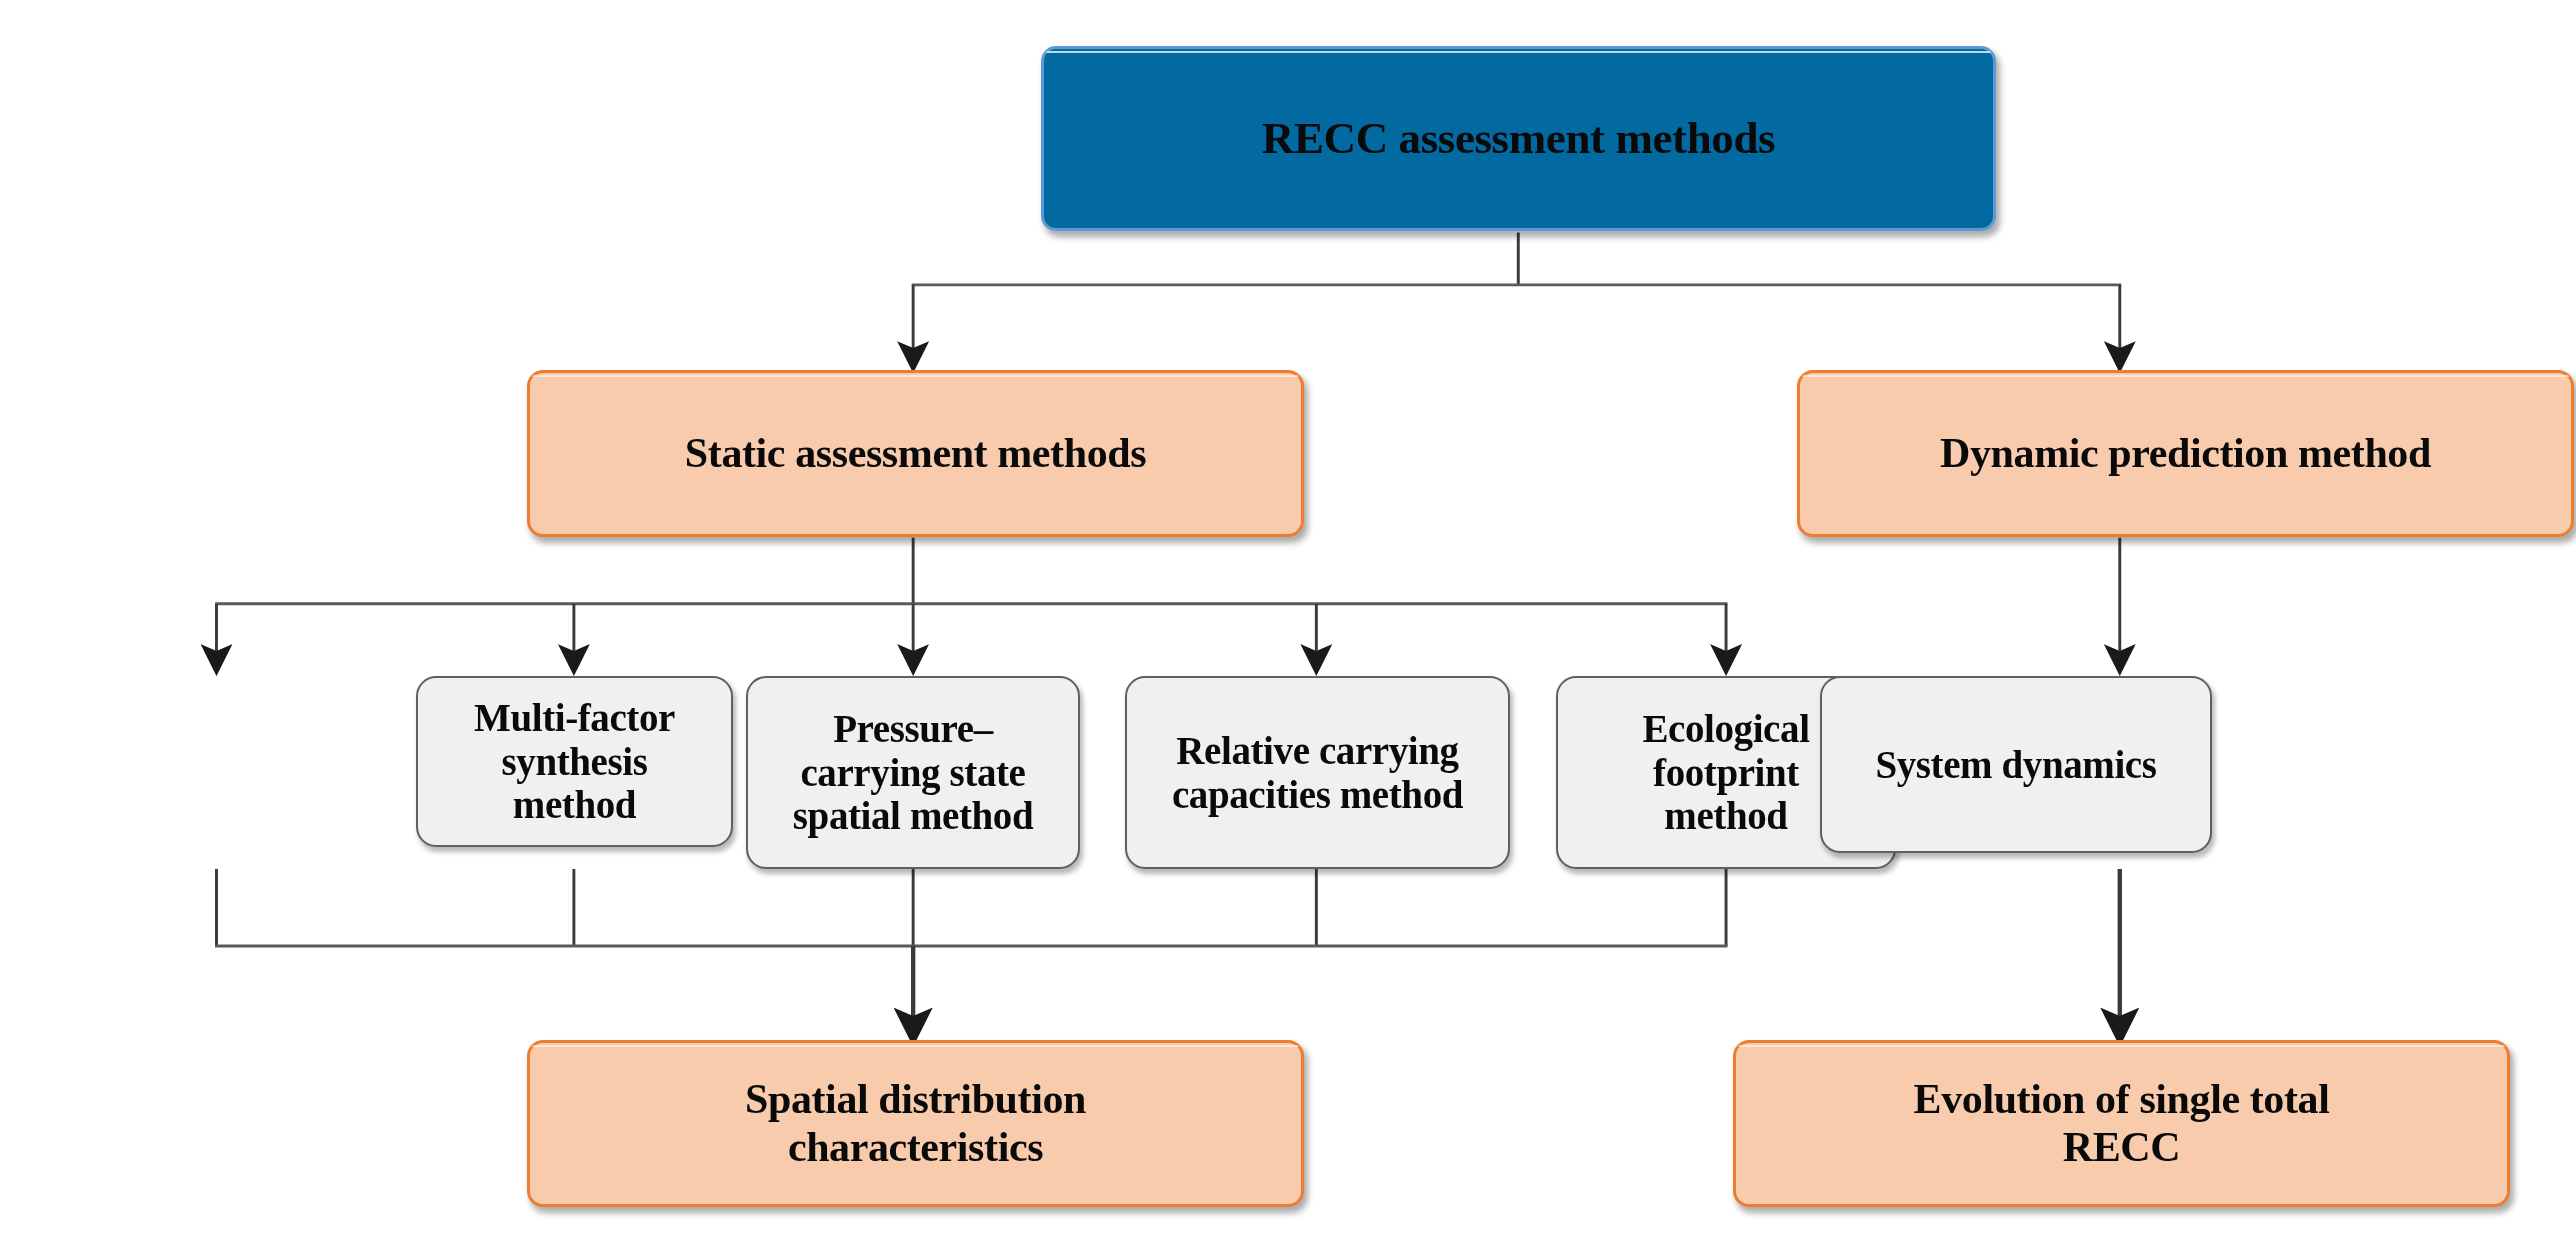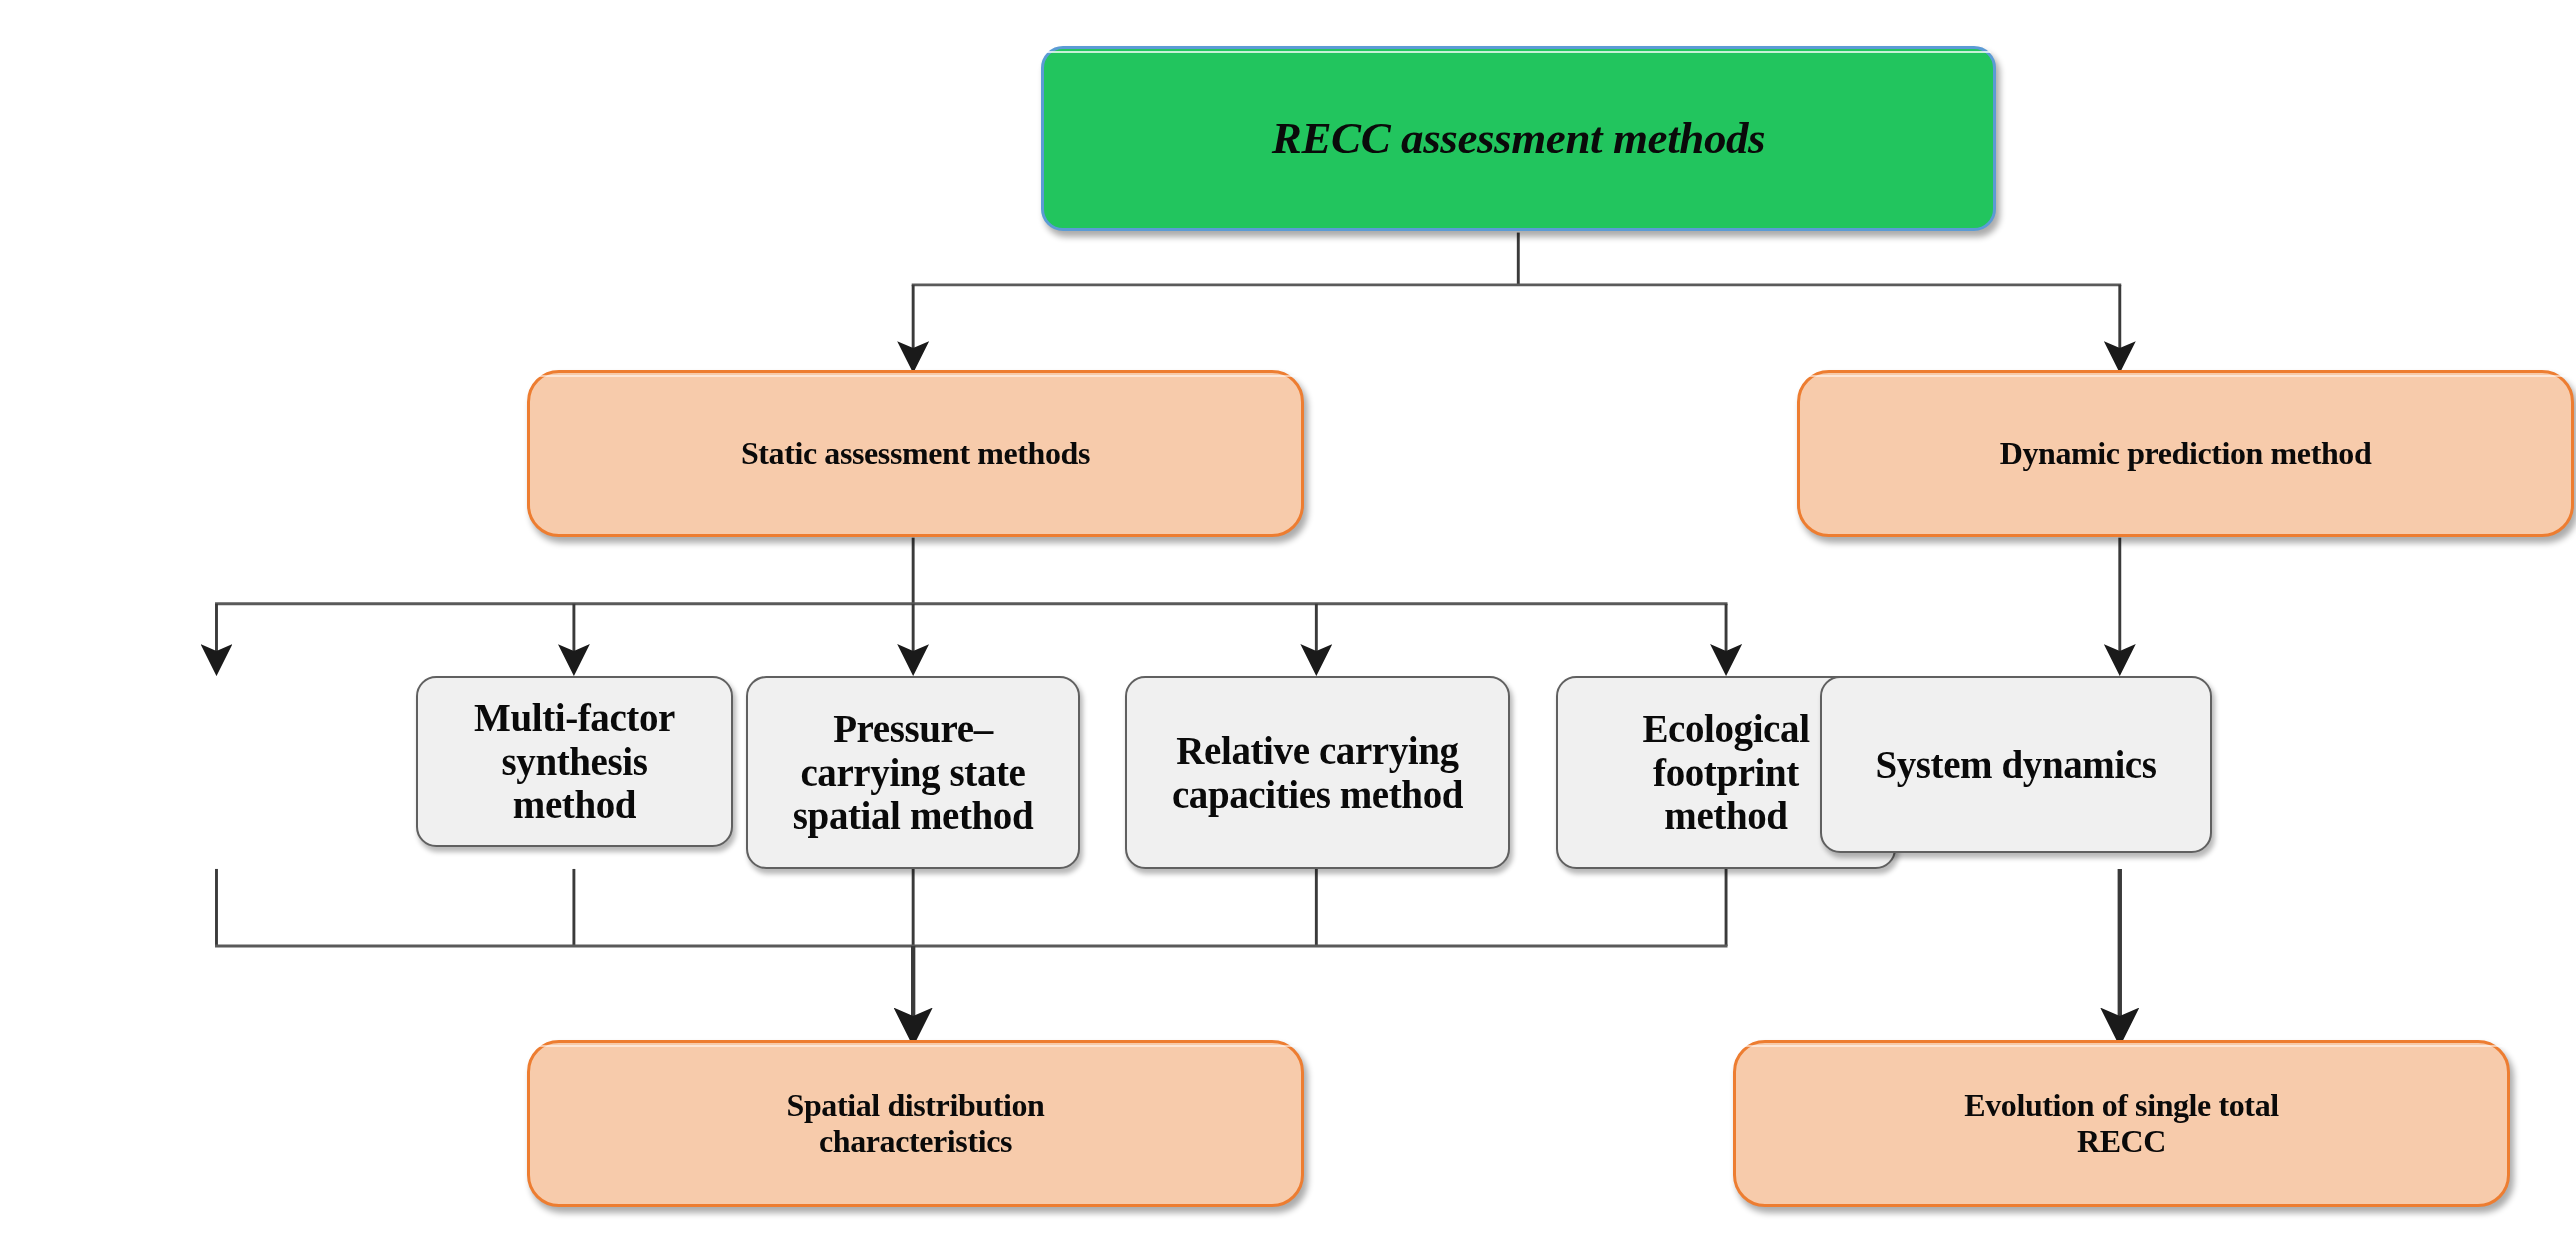--- a/index.html
+++ b/index.html
@@ -40,42 +40,41 @@
     z-index: 5;
   }
   .node .label {
     display: block;
     width: 100%;
     padding: 0 7.3px;
     box-sizing: border-box;
   }
   
   .node-root {
-    background: #22c55e;
+    background: #0369a1;
     border: 3.6px solid #5b9bd5;
-    border-radius: 22px;
+    border-radius: 15px;
     box-shadow: 3.6px 5.1px 6.5px rgba(0,0,0,0.33);
     font-size: 45px;
-    font-style: italic;
   }
   .node-root::before {
     content: "";
     position: absolute;
     left: 2.2px; right: 2.2px; top: 2.2px;
     height: 2.2px;
     border-radius: 14.5px 14.5px 0 0;
     background: rgba(255,255,255,0.75);
   }
   
   .node-orange {
     background: #f7cbab;
     border: 3.6px solid #ed7d31;
-    border-radius: 32px;
+    border-radius: 16px;
     box-shadow: 3.6px 5.1px 6.5px rgba(0,0,0,0.33);
-    font-size: 32px;
+    font-size: 42px;
   }
   .node-orange::before {
     content: "";
     position: absolute;
     left: 2.2px; right: 2.2px; top: 2.2px;
     height: 2.2px;
     border-radius: 14.5px 14.5px 0 0;
     background: rgba(255,255,255,0.55);
   }
   

